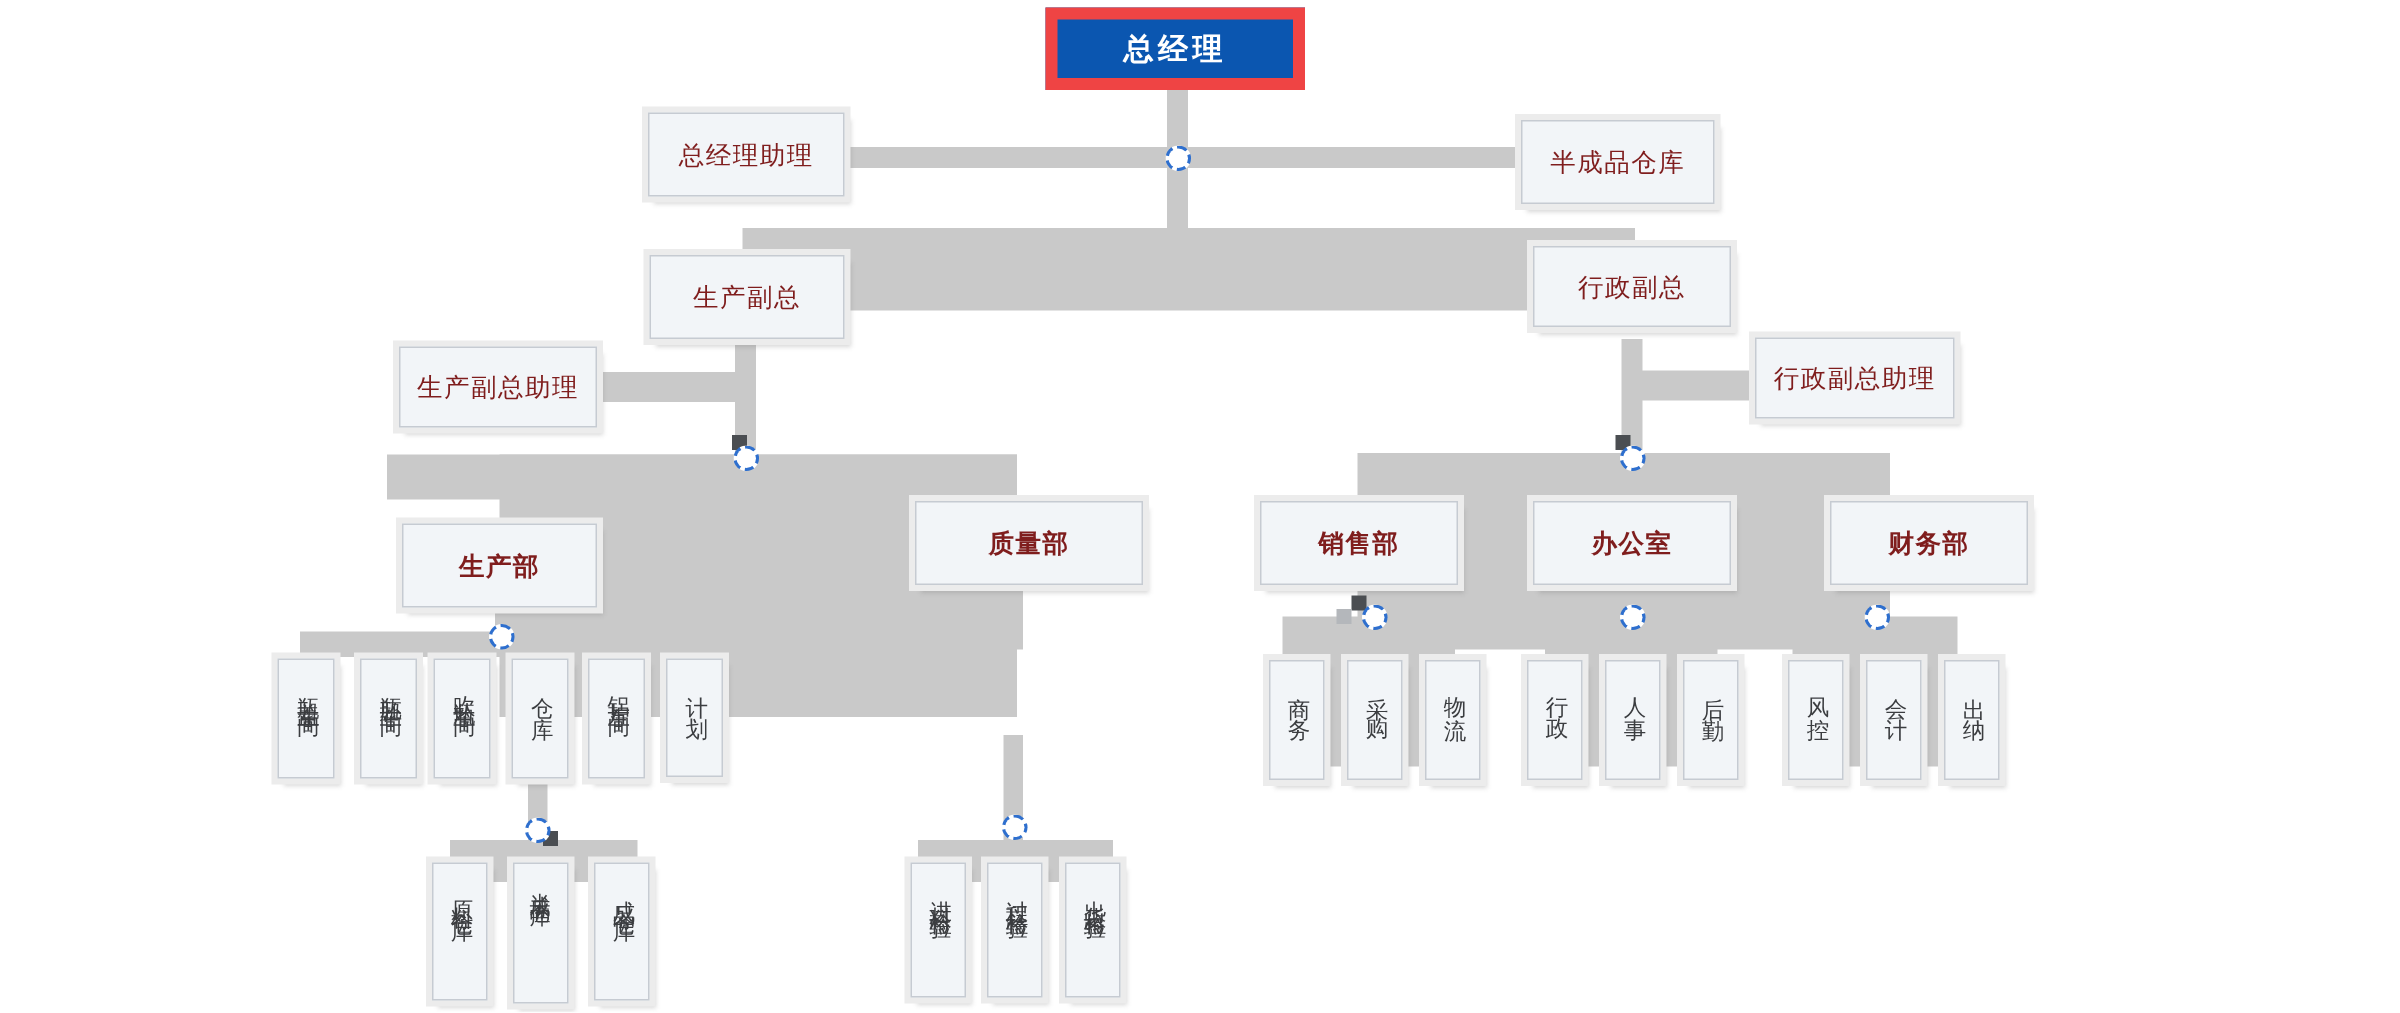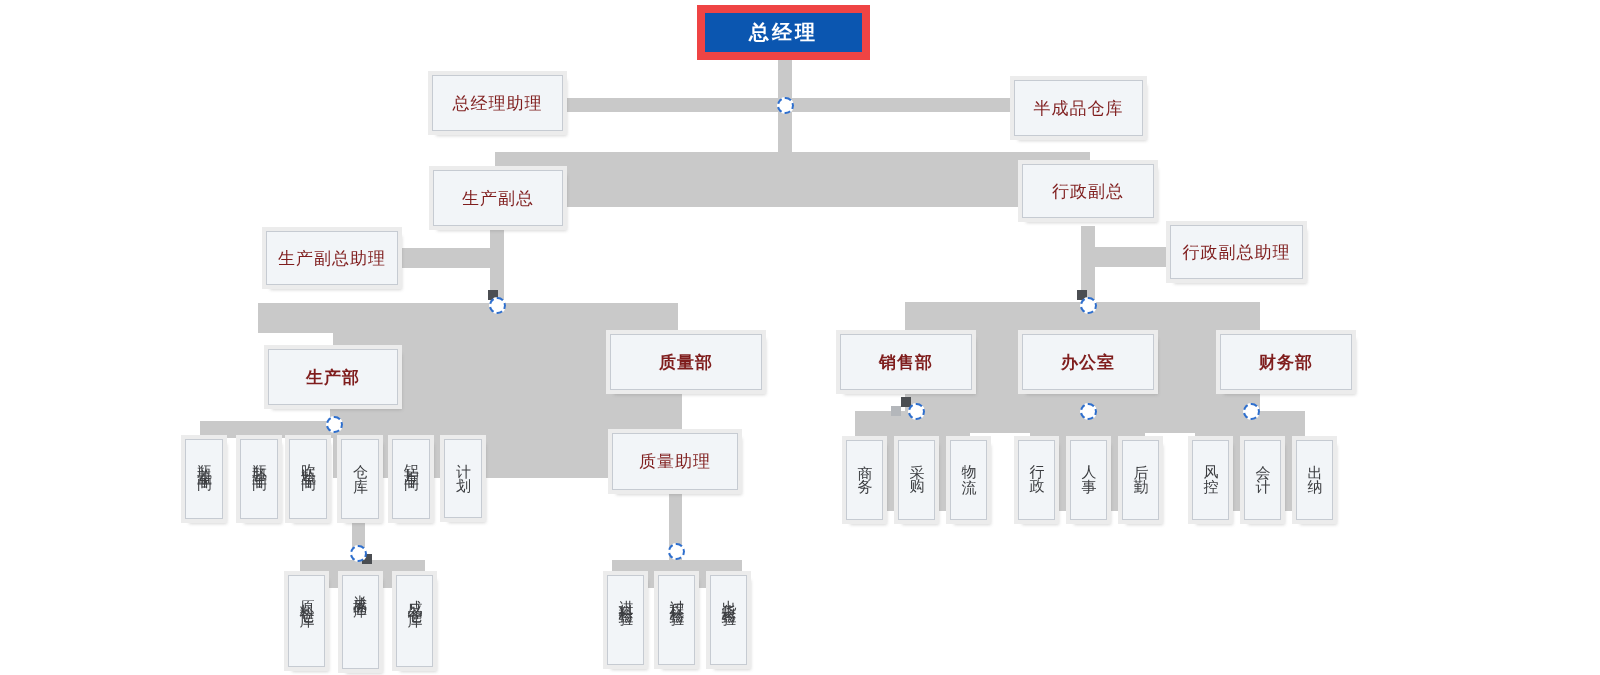--- a/index.html
+++ b/index.html
@@ -78,21 +78,20 @@
   <div class="node" style="left:1022px;top:164px;width:132px;height:54px;">行政副总</div>
   <div class="node" style="left:266px;top:231px;width:132px;height:54px;">生产副总助理</div>
   <div class="node" style="left:1170px;top:225px;width:133px;height:54px;">行政副总助理</div>
 
   <div class="node bold" style="left:268px;top:349px;width:130px;height:56px;">生产部</div>
   <div class="node bold" style="left:610px;top:334px;width:152px;height:56px;">质量部</div>
   <div class="node bold" style="left:840px;top:334px;width:132px;height:56px;">销售部</div>
   <div class="node bold" style="left:1022px;top:334px;width:132px;height:56px;">办公室</div>
   <div class="node bold" style="left:1185px;top:334px;width:132px;height:56px;margin-left:35px;">财务部</div>
 
-  <div class="node" style="left:612px;top:433px;width:126px;height:57px;">质量助理</div>
 
   <div class="node vert" style="left:185px;top:439px;width:38px;height:80px;">瓶盖车间</div>
   <div class="node vert" style="left:240px;top:439px;width:38px;height:80px;">瓶胚车间</div>
   <div class="node vert" style="left:289px;top:439px;width:38px;height:80px;">吹瓶车间</div>
   <div class="node vert wide-space" style="left:341px;top:439px;width:38px;height:80px;">仓库</div>
   <div class="node vert" style="left:392px;top:439px;width:38px;height:80px;">铝片车间</div>
   <div class="node vert wide-space" style="left:444px;top:439px;width:38px;height:79px;">计划</div>
 
   <div class="node vert" style="left:288px;top:575px;width:37px;height:92px;">原料仓库</div>
   <div class="node vert tight" style="left:342px;top:575px;width:37px;height:94px;">半成品仓库</div>

